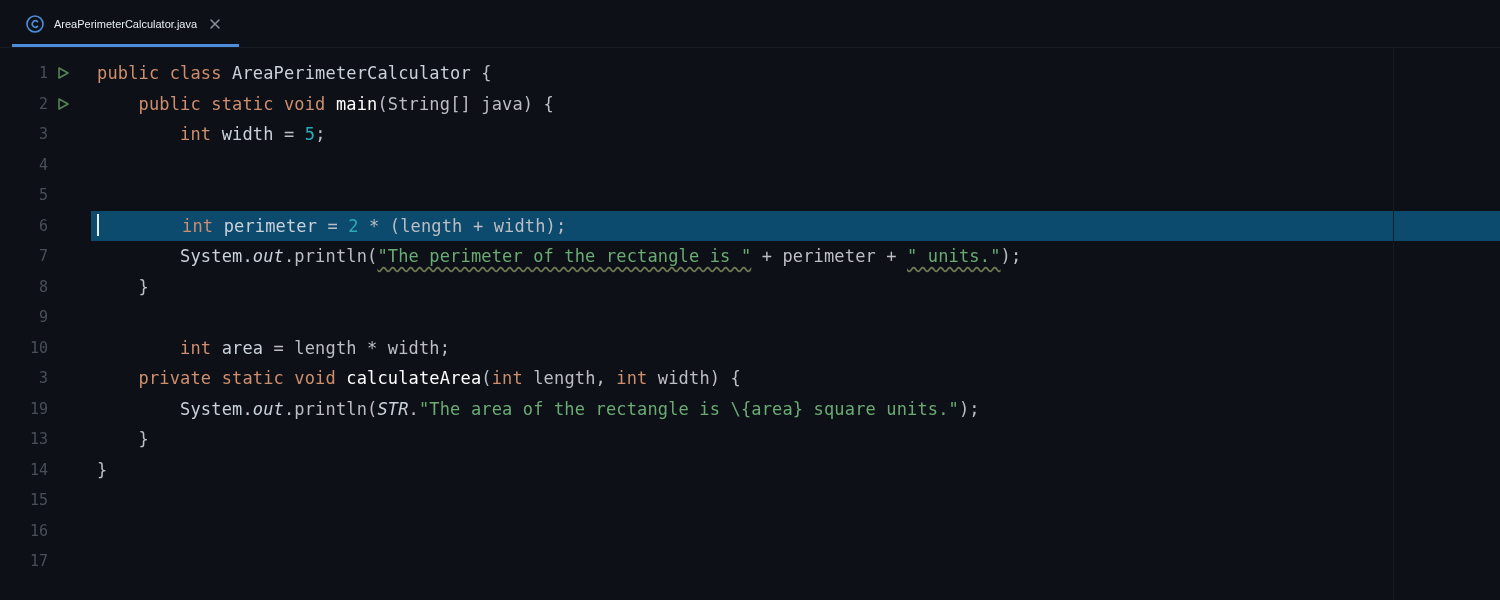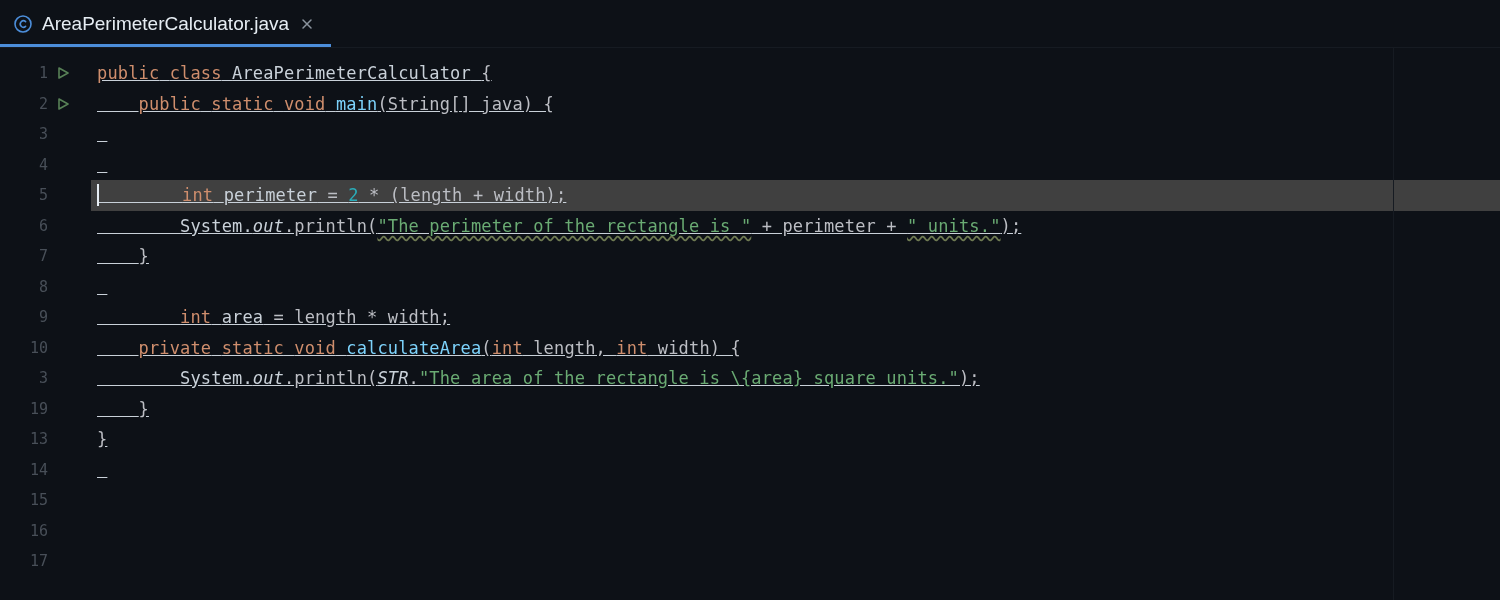--- a/index.html
+++ b/index.html
@@ -21,21 +21,22 @@
     }
     .tab {
       display: flex;
       align-items: center;
       gap: 10px;
       padding: 0 16px 0 14px;
       position: relative;
       cursor: pointer;
       color: #e6edf3;
       font-family: -apple-system, BlinkMacSystemFont, "Segoe UI", sans-serif;
-      font-size: 19px;
+      font-size: 11px;
+      margin-left: 12px;
     }
     .tab.active::after {
       content: "";
       position: absolute;
       left: 0; right: 0; bottom: 0;
       height: 3px;
       background: #4c8eda;
     }
     .file-icon {
       width: 18px; height: 18px;
@@ -92,24 +93,23 @@
       position: relative;
       border-left: 1px solid #0d1117;
     }
     .line {
       height: 30.5px;
       line-height: 30.5px;
       white-space: pre;
       padding-left: 6px;
       font-size: 17px;
       letter-spacing: 0.15px;
-      text-decoration: underline;
     }
     .line.hl {
-      background: #404040;
+      background: #0c4a6e;
     }
     .cursor {
       display: inline-block;
       width: 2px;
       height: 22px;
       background: #e6edf3;
       vertical-align: middle;
       margin-top: -3px;
     }
 
@@ -119,21 +119,21 @@
       top: 0;
       right: 106px;
       width: 1px;
       height: 100%;
       background: #161b22;
     }
 
     
     .kw   { color: #cf8e6d; }      
     .cls  { color: #c9d1d9; }      
-    .fn   { color: #7dd3fc; }      
+    .fn   { color: #ffffff; }      
     .fni  { color: #c9d1d9; font-style: italic; } 
     .str  { color: #6aab73; }      
     .stru { color: #6aab73; text-decoration: underline wavy #6e7a52; text-underline-offset: 4px; }
     .num  { color: #2aacb8; }      
     .pun  { color: #bcbec4; }      
     .id   { color: #c9d1d9; }      
     .it   { font-style: italic; }
   </style>
 </head>
 <body>
@@ -235,20 +235,21 @@
       </div>
     </div>
   <div class="code">
     <div class="vsep"></div>
 
     <div class="line"><span class="kw">public</span> <span class="kw">class</span> <span class="cls">AreaPerimeterCalculator</span> <span class="pun">{</span></div>
 
     <div class="line">    <span class="kw">public</span> <span class="kw">static</span> <span class="kw">void</span> <span class="fn">main</span><span class="pun">(String[] java) {</span></div>
 
 
+    <div class="line">        <span class="kw">int</span> <span class="id">width</span><span class="pun"> = </span><span class="num">5</span><span class="pun">;</span></div>
 
     <div class="line"> </div>
 
 
     <div class="line"> </div>
 
     <div class="line hl"><span class="cursor"></span>        <span class="kw">int</span> <span class="id">perimeter</span><span class="pun"> = </span><span class="num">2</span><span class="pun"> * (length + width);</span></div>
 
     <div class="line">        <span class="id">System.</span><span class="fni it">out</span><span class="pun">.println(</span><span class="stru">"The perimeter of the rectangle is "</span><span class="pun"> + perimeter + </span><span class="stru">" units."</span><span class="pun">);</span></div>
 

